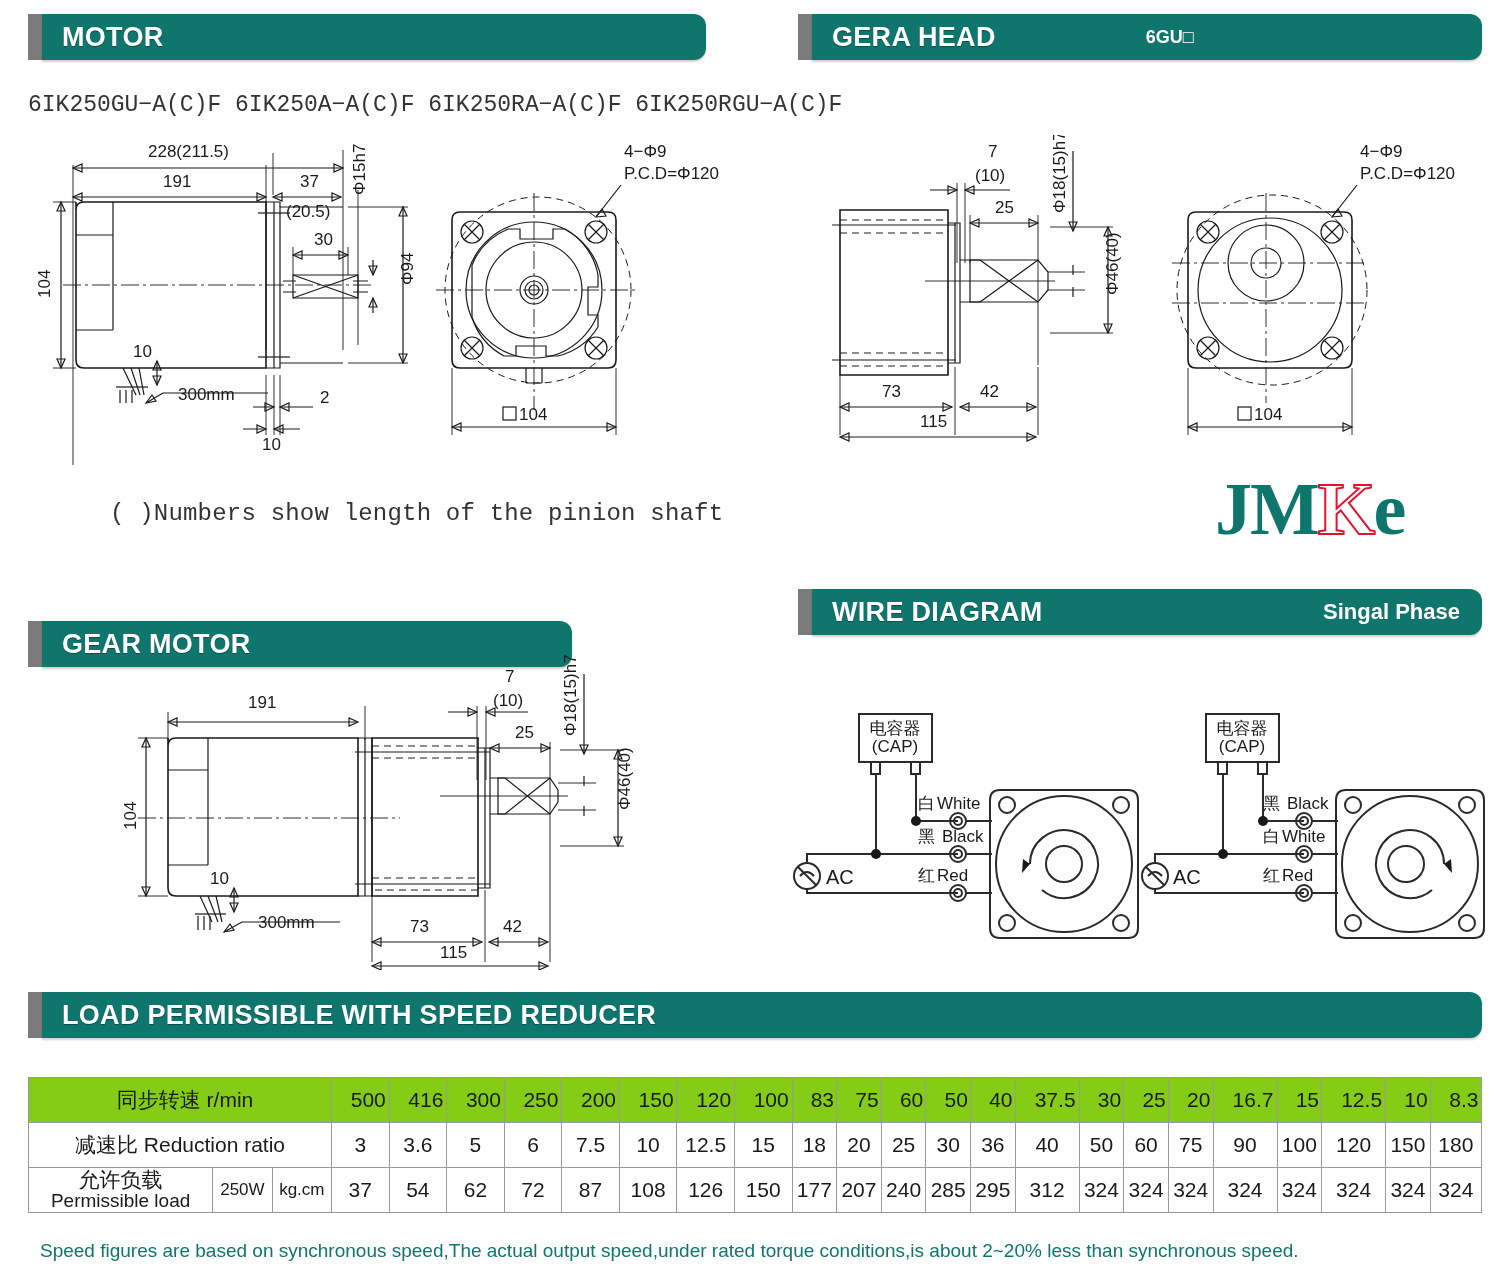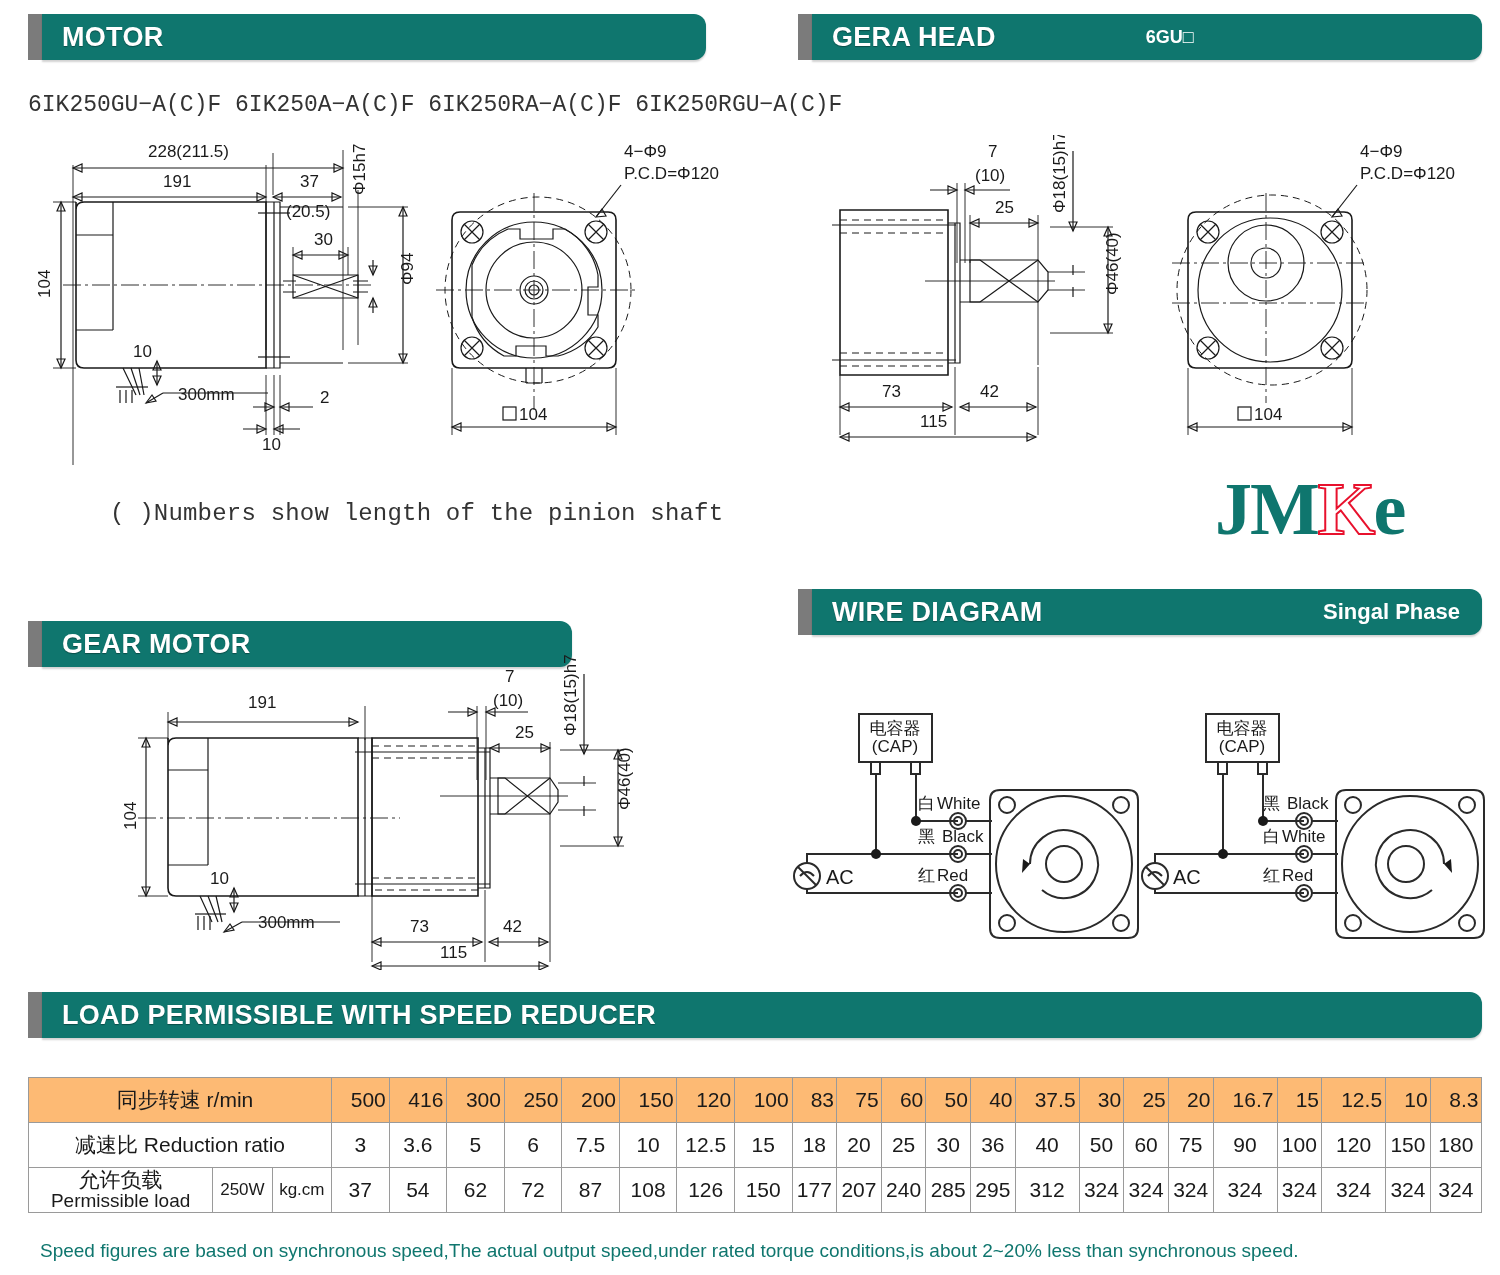--- a/index.html
+++ b/index.html
@@ -30,21 +30,21 @@
   .logo{position:absolute;font-family:"Liberation Serif",serif;font-size:74px;
         font-weight:bold;letter-spacing:-2px;line-height:1;}
   .logo .b{color:#0f766e;}
   .logo .r{color:#e8112d;-webkit-text-stroke:2px #e8112d;color:transparent;}
 
   
   table.load{position:absolute;border-collapse:collapse;
              font-family:"Liberation Sans",sans-serif;}
   table.load td{border:1px solid #9a9a9a;text-align:center;
                 font-size:21px;padding:0;height:44px;background:#fff;}
-  table.load tr.head td{background:#fdba74;font-weight:normal;padding-left:16px;}
+  table.load tr.head td{background:#84cc16;font-weight:normal;padding-left:16px;}
   table.load td.lbl{font-size:21px;padding:0 6px;}
   table.load td.sm{font-size:17px;width:58px;}
   .foot{position:absolute;font-size:19px;color:#0f766e;}
 
   svg{display:block;}
   .ln{stroke:#1a1a1a;stroke-width:1.2;fill:none;}
   .ln2{stroke:#1a1a1a;stroke-width:1.6;fill:none;}
   .thin{stroke:#1a1a1a;stroke-width:.9;fill:none;}
   .dash{stroke:#1a1a1a;stroke-width:1;fill:none;stroke-dasharray:7 5;}
   .cen{stroke:#1a1a1a;stroke-width:.9;fill:none;stroke-dasharray:18 4 3 4;}

